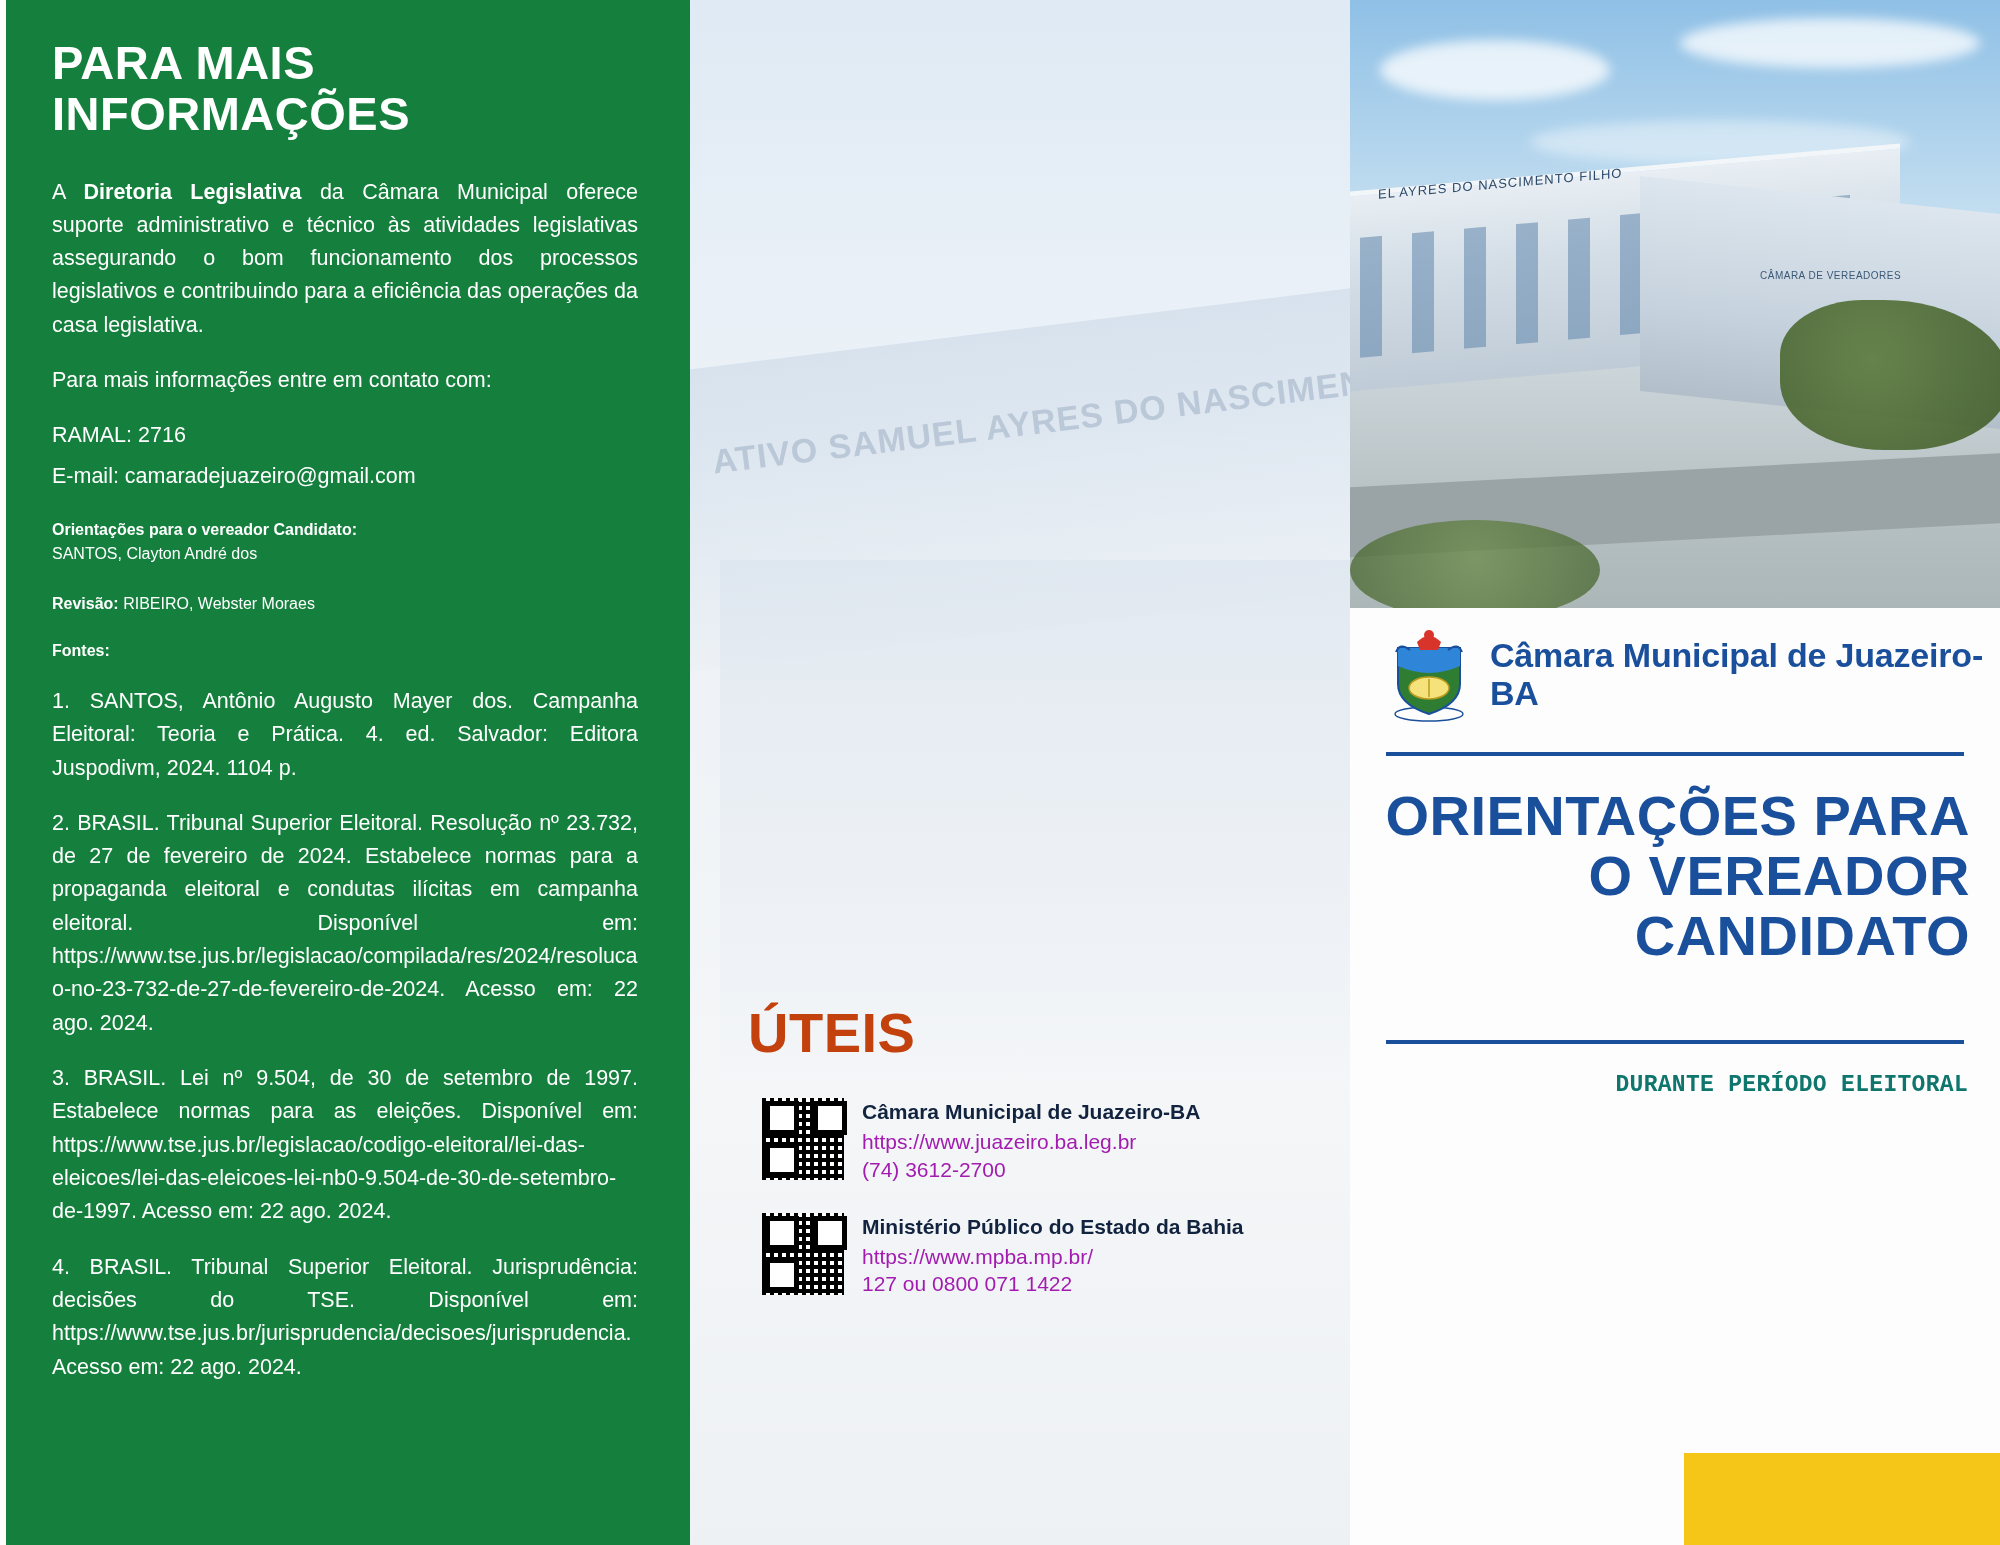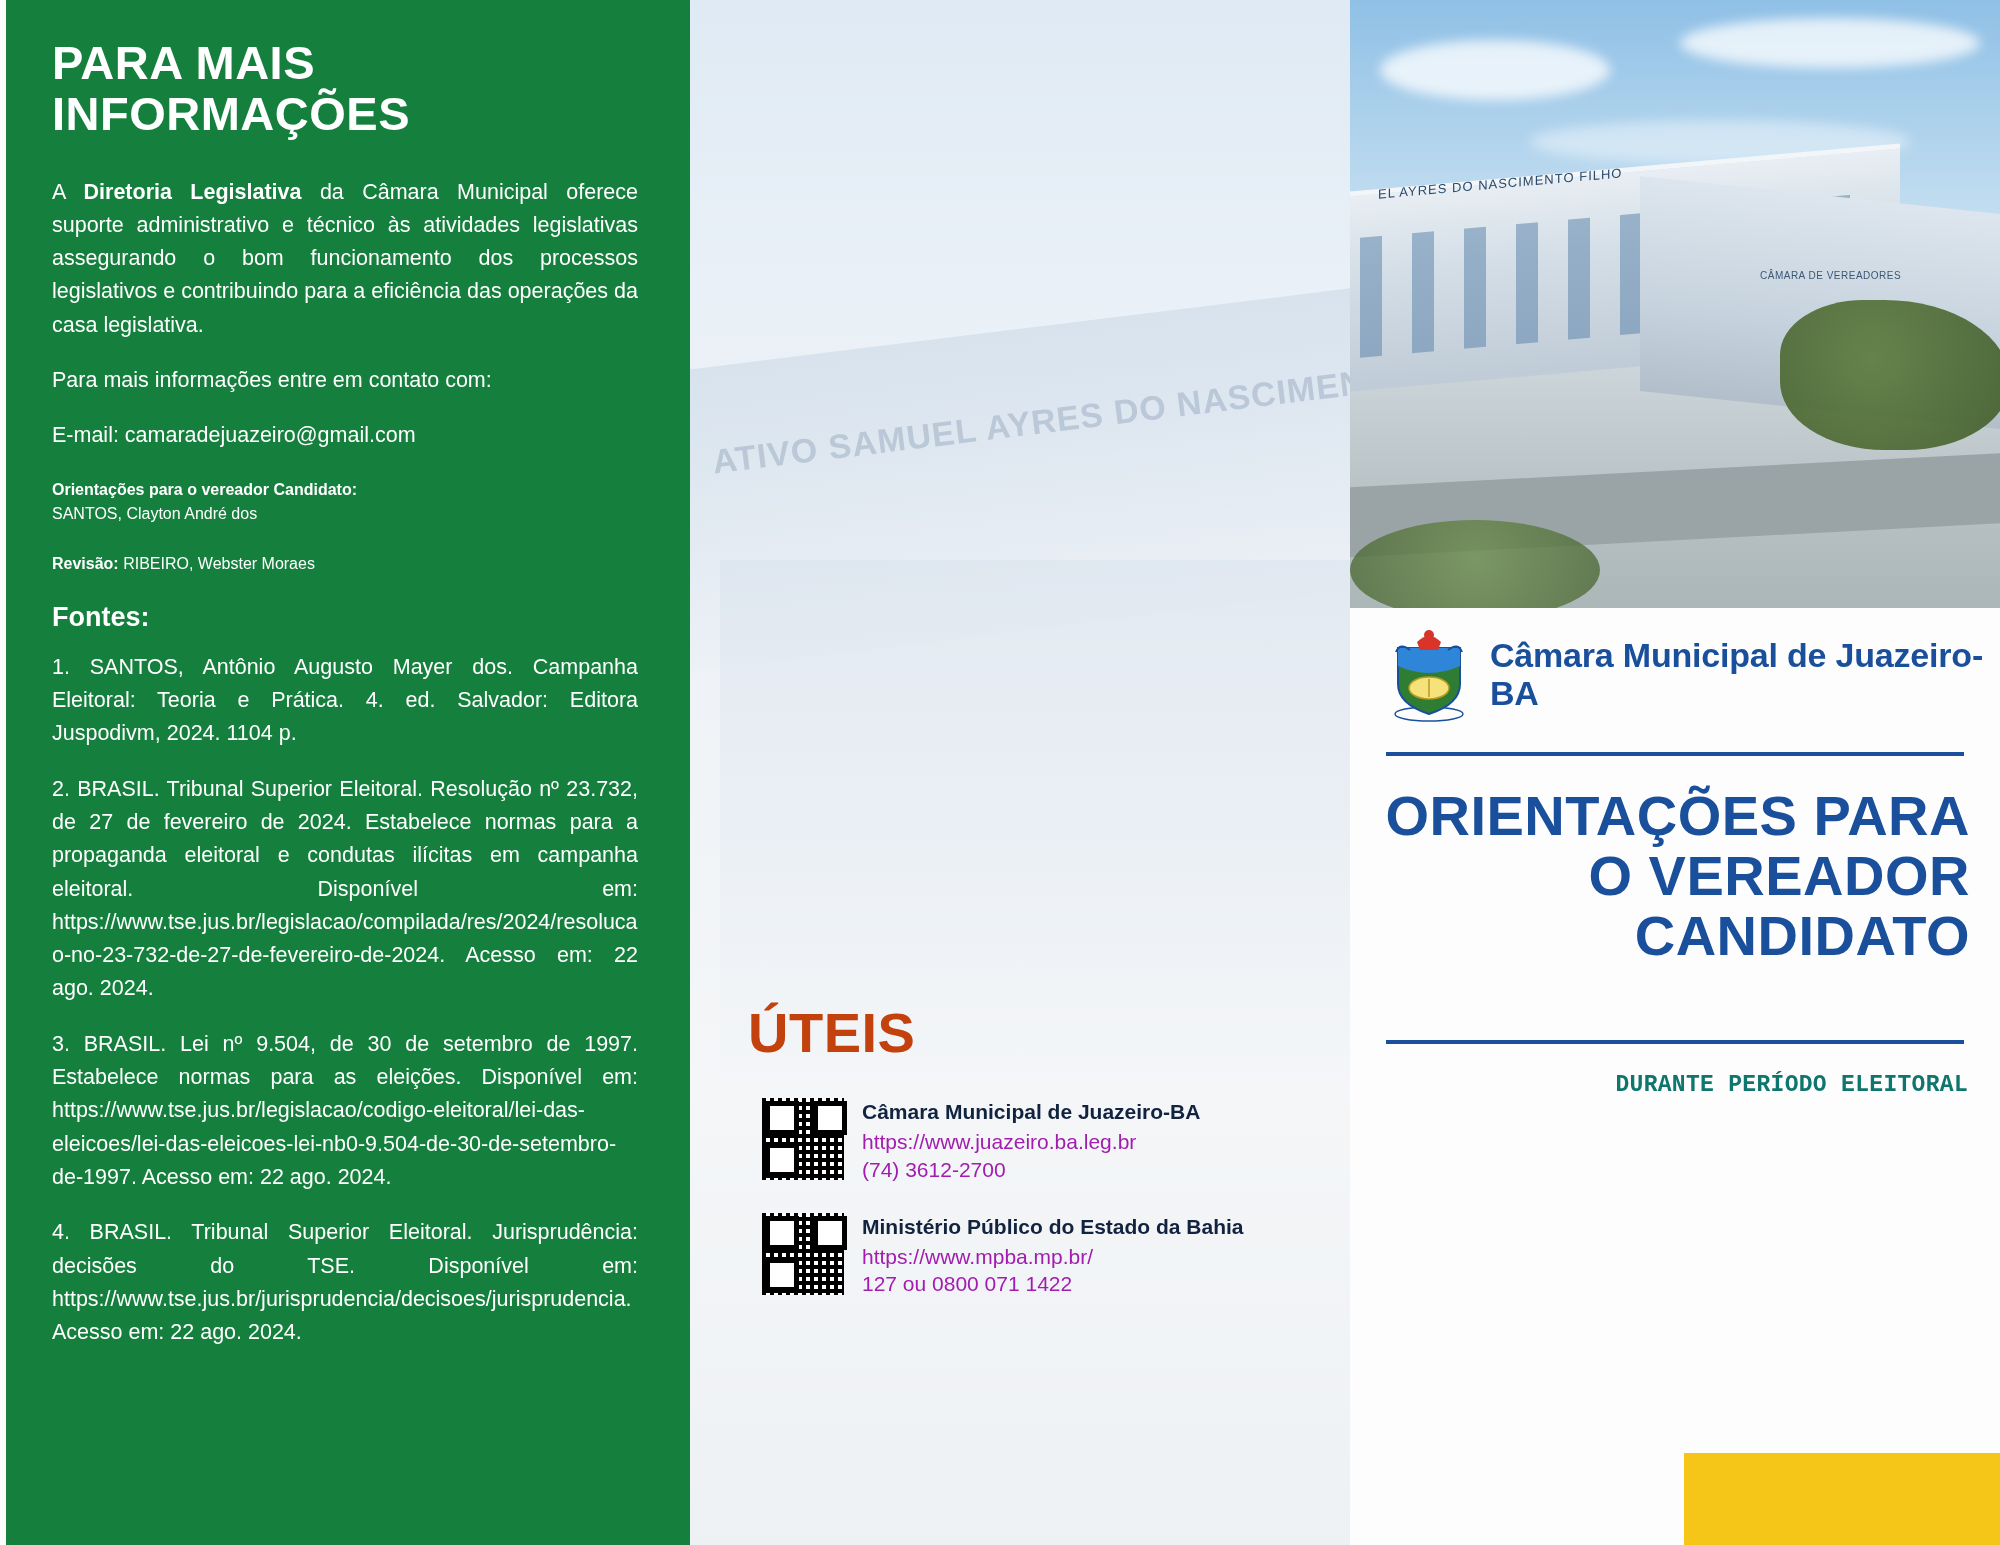--- a/index.html
+++ b/index.html
@@ -51,23 +51,23 @@
   .panel-left b, .panel-left strong { font-weight: bold; }
   .ramal {
     font-size: 21.5px;
     line-height: 1.5;
     margin-bottom: 8px;
   }
   .blk { margin-bottom: 26px; }
   .credits { font-size: 16px; line-height: 1.5; }
   .credits .ttl { font-weight: bold; }
   .fontes-title {
-    font-size: 27px;
-    font-weight: bold;
-    margin: 26px 0 18px 0;
+    font-size: 16px;
+    font-weight: bold;
+    margin: 26px 0 25px 0;
   }
   .ref {
     font-size: 18.5px;
     line-height: 1.32;
     text-align: justify;
     margin-bottom: 20px;
     word-break: break-word;
   }
 
   
@@ -337,20 +337,21 @@
   <section class="panel-left">
     <div class="panel-left-edge"></div>
 
     <h1>PARA MAIS INFORMAÇÕES</h1>
 
     <p class="jst"><span>A </span><strong>Diretoria Legislativa</strong><span> da Câmara Municipal oferece suporte administrativo e técnico às atividades legislativas assegurando o bom funcionamento dos processos legislativos e contribuindo para a eficiência das operações da casa legislativa.</span></p>
 
     <p>Para mais informações entre em contato com:</p>
 
     <div class="blk">
+      <div class="ramal bold">RAMAL: 2716</div>
       <div class="ramal">E-mail: camaradejuazeiro@gmail.com</div>
     </div>
 
     <div class="blk credits">
       <div class="ttl">Orientações para o vereador Candidato:</div>
       <div>SANTOS, Clayton André dos</div>
     </div>
 
     <div class="credits">
       <span class="ttl">Revisão:</span><span> RIBEIRO, Webster Moraes</span>

